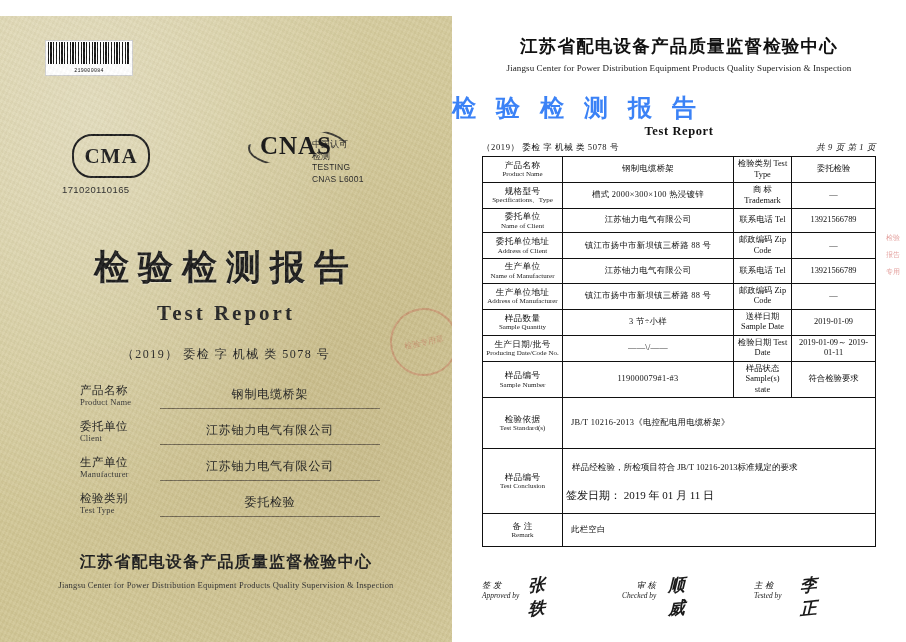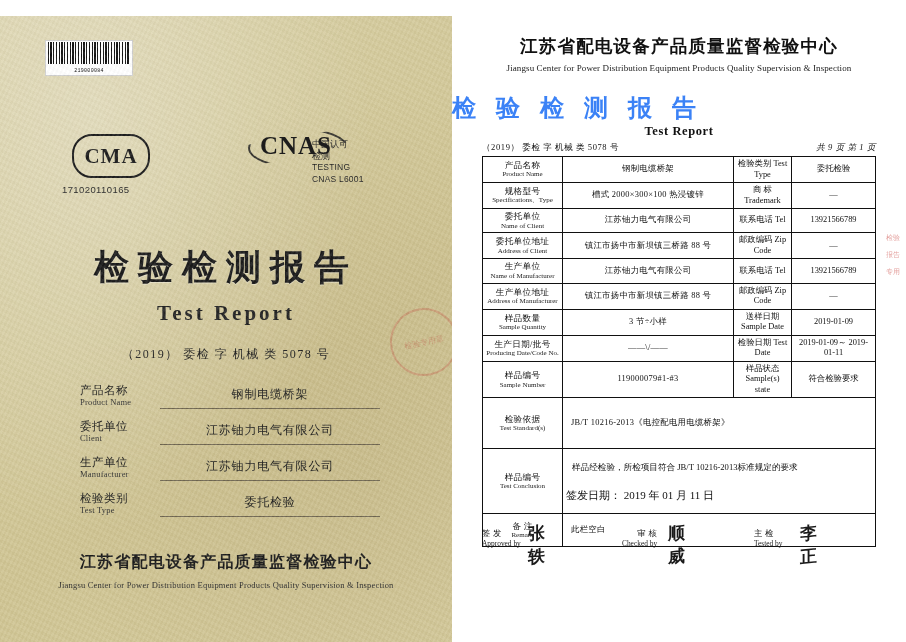--- a/index.html
+++ b/index.html
@@ -161,21 +161,21 @@
   .lab .cn{display:block;font-size:8.6px;letter-spacing:.3px;}
   .lab .en{display:block;font-size:7px;color:#222;}
   .val{text-align:center;font-size:8.6px;letter-spacing:.3px;}
   .val.left{text-align:left;padding-left:8px;}
   .lab2{width:56px;text-align:center;margin-left:10px;}
   .val2{width:78px;text-align:center;font-size:8.4px;}
   .tall{height:46px;}
   .tall2{height:60px;}
   .twoline{line-height:1.5;}
   .sign-row{
-    position:absolute;left:482px;top:528px;width:394px;height:40px;
+    position:absolute;left:482px;top:580px;width:394px;height:40px;font-style:italic;
   }
   .sign{
     position:absolute;top:0;font-size:8.4px;color:#111;
   }
   .sign .cn{display:block;letter-spacing:.3px;}
   .sign .en{display:block;font-size:7.4px;color:#222;}
   .sig-img{
     position:absolute;top:-6px;left:46px;
     font-family:"Liberation Serif", serif;font-weight:bold;font-size:17px;
     color:#1a1a1a;transform:rotate(-6deg) skewX(-6deg);

